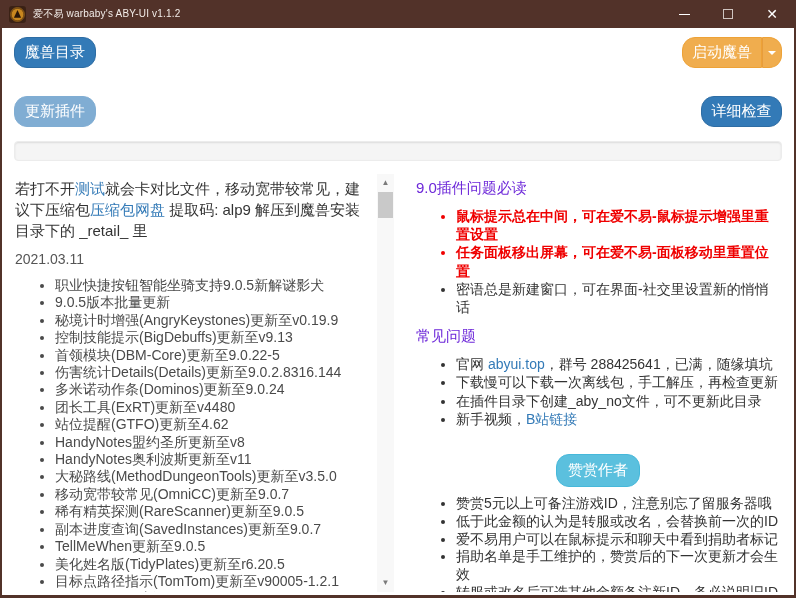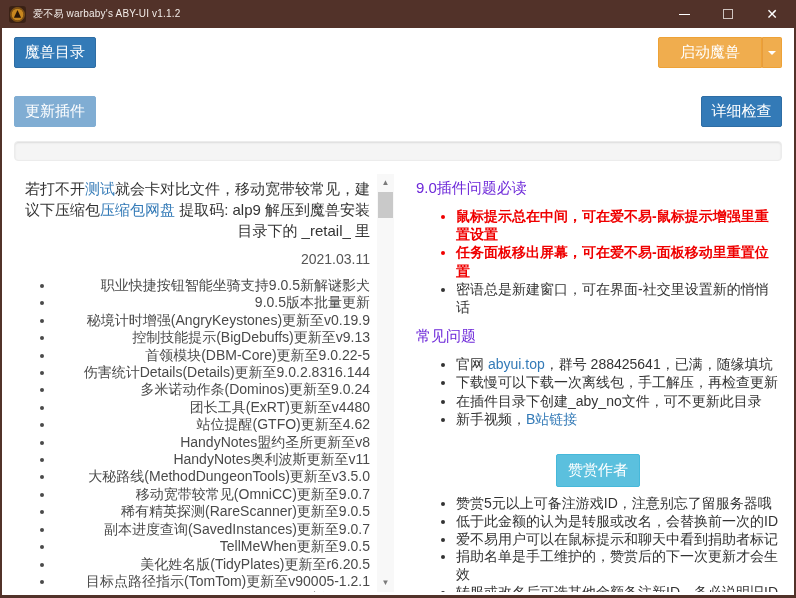--- a/index.html
+++ b/index.html
@@ -23,55 +23,55 @@
     width:44px; height:100%; display:flex; align-items:center; justify-content:center;
     color:#fff; cursor:pointer; user-select:none;
   }
   .win-btn.min span { display:block; width:11px; height:0; border-top:1px solid #fff; }
   .win-btn.max span { display:block; width:10px; height:10px; border:1px solid #cfc4bf; }
   .win-btn.close span { font-size:14px; line-height:1; }
 
   
   .btn {
     display:inline-flex; align-items:center; justify-content:center;
-    height:31px; border-radius:2px; border:1px solid transparent;
+    height:31px; border-radius:13px; border:1px solid transparent;
     font-size:15px; color:#fff; cursor:pointer; white-space:nowrap;
     font-family:inherit;
   }
   .btn-primary { background:#337ab7; border-color:#2e6da4; }
   .btn-muted   { background:#80add3; border-color:#80add3; }
   .btn-warning { background:#f0ad4e; border-color:#eea236; }
   .btn-info    { background:#5bc0de; border-color:#46b8da; }
 
   .content { padding:0 12px; }
   .row { display:flex; align-items:center; }
   .row1 { margin-top:9px; }
   .row2 { margin-top:28px; }
   .spacer { flex:1; }
   .btn-dir, .btn-upd { width:82px; }
   .btn-check { width:81px; }
   .split-group { display:inline-flex; }
-  .split-main { width:104px; border-top-right-radius:0; border-bottom-right-radius:0; }
+  .split-main { width:80px; border-top-right-radius:0; border-bottom-right-radius:0; }
   .split-caret {
     width:20px; border-top-left-radius:0; border-bottom-left-radius:0;
     border-left:1px solid #e79c3c;
   }
   .caret { display:block; width:0; height:0; border-left:4px solid transparent;
     border-right:4px solid transparent; border-top:4px solid #fff; }
   .status-msg { font-size:15px; color:#000; margin-left:51px; }
 
   .progress {
     margin-top:14px; height:20px; background:#f5f5f5; border-radius:4px;
     box-shadow:inset 0 1px 2px rgba(0,0,0,.1); border:1px solid #ececec;
   }
 
   
   .panels { display:flex; margin-top:13px; }
   .panel { height:418px; overflow:hidden; font-size:14px; }
-  .left-panel { width:380px; position:relative; padding:4px 24px 0 1px; flex:0 0 auto;text-align:right; }
+  .left-panel { width:380px; position:relative; padding:4px 24px 0 1px; flex:0 0 auto; }
   .right-panel { flex:1; margin-left:10px; padding:4px 2px 0 12px; }
 
   .left-panel .intro { line-height:21px; font-size:15px; color:#333; margin-bottom:10px; }
   .date-line { color:#555; margin-bottom:10px; }
   ul.plain-list { list-style:disc; padding-left:40px; margin-bottom:10px; }
   ul.updates li { line-height:17.4px; color:#4a4a4a; }
   .link { color:#337ab7; cursor:pointer; }
 
   .panel-heading { color:#6d28d9; font-size:15px; line-height:20px; }
   ul.mustread { list-style:disc; padding-left:40px; margin:9px 0 10px; }

